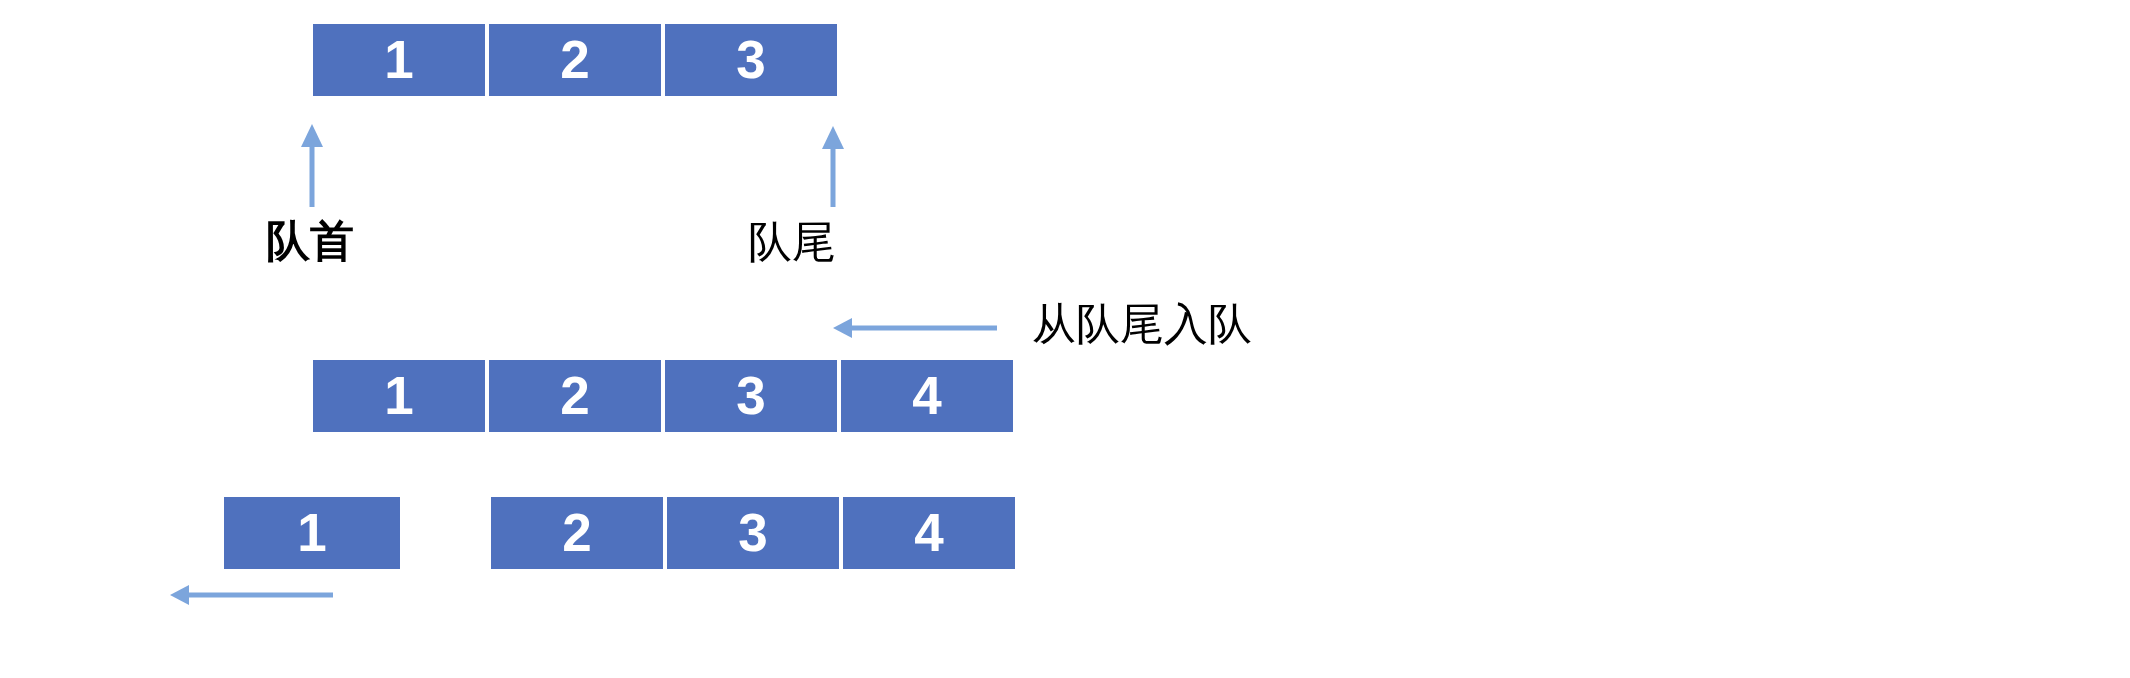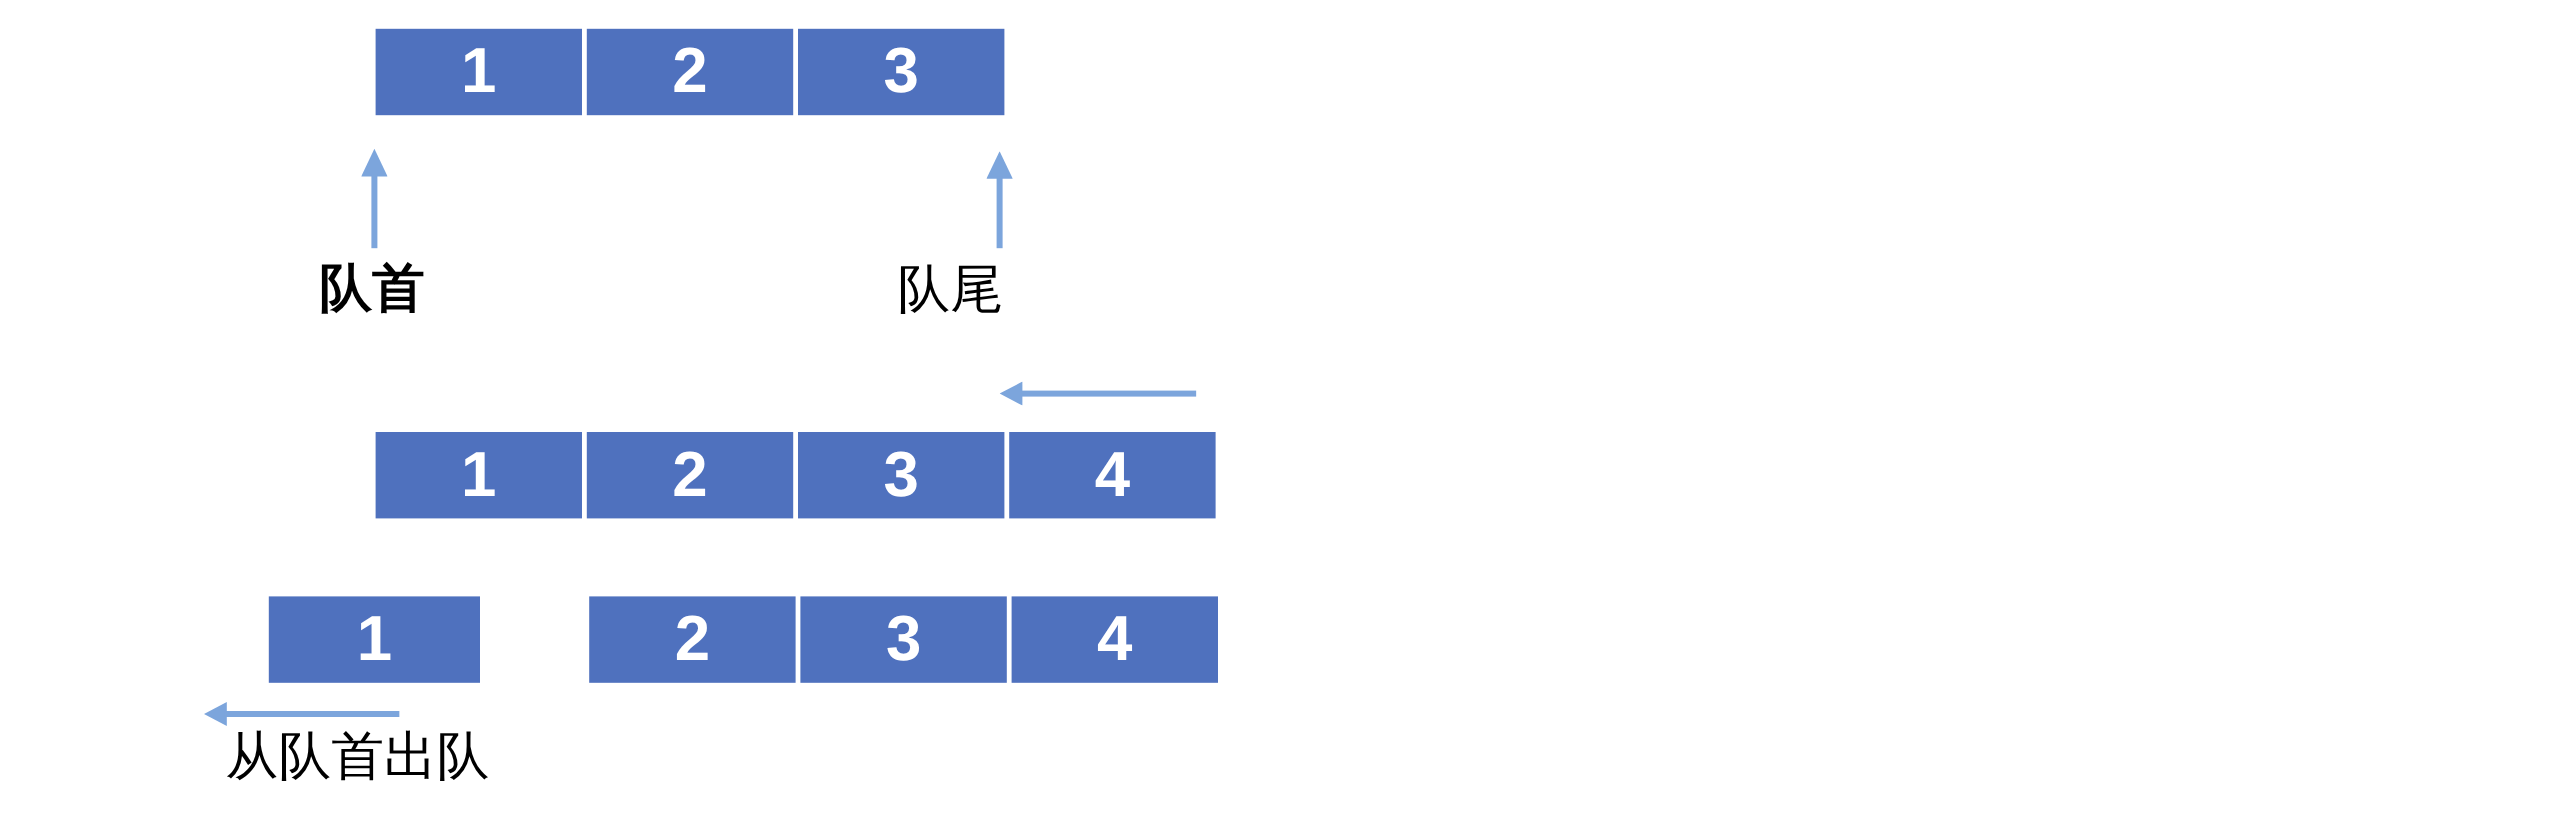--- a/index.html
+++ b/index.html
@@ -76,35 +76,35 @@
     <rect x="8.5" y="21" width="5" height="60"></rect>
   </svg>
 
   <div class="label" id="label-front">队首</div>
   <div class="label" id="label-rear">队尾</div>
 
   <svg class="arrow" id="arrow-enqueue" width="164" height="20" viewBox="0 0 164 20">
     <polygon points="0,10 19,0 19,20"></polygon>
     <rect x="17" y="7.5" width="147" height="5"></rect>
   </svg>
+  <div class="label" id="label-enqueue">从队尾入队</div>
 
   <div class="row" id="row-enqueued">
     <div class="cell">1</div>
     <div class="cell">2</div>
     <div class="cell">3</div>
     <div class="cell">4</div>
   </div>
 
   <div class="cell wide" id="cell-dequeued">1</div>
 
   <div class="row" id="row-after-dequeue">
     <div class="cell">2</div>
     <div class="cell">3</div>
     <div class="cell">4</div>
   </div>
 
   <svg class="arrow" id="arrow-dequeue" width="163" height="20" viewBox="0 0 163 20">
     <polygon points="0,10 19,0 19,20"></polygon>
     <rect x="17" y="7.5" width="146" height="5"></rect>
   </svg>
-  <div class="label" id="label-dequeue">从队首出队</div>
 
 </div>
 
 </body></html>

